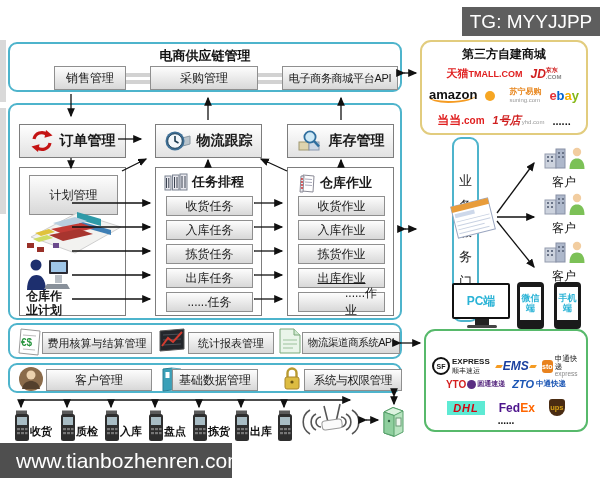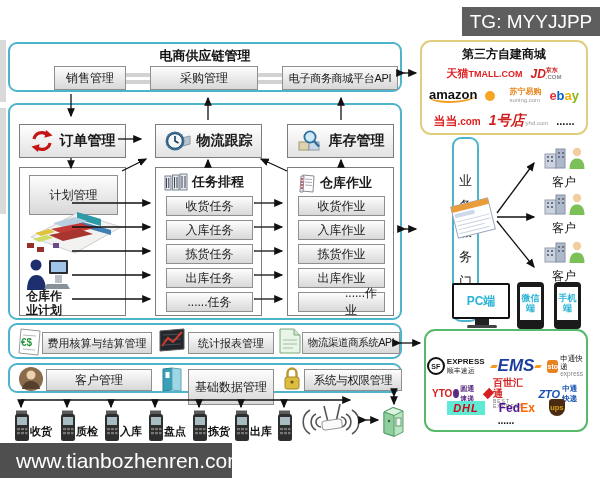--- a/index.html
+++ b/index.html
@@ -71,21 +71,21 @@
       </span>
       <span style="font-weight:bold;font-size:13px;line-height:1;">
         <span style="color:#e53238;">e</span><span style="color:#0064d2;">b</span><span style="color:#f5af02;">a</span><span style="color:#86b817;">y</span>
       </span>
     </div>
     <div class="logo-row" style="top:70px;">
       <span style="color:#e01f1f;font-weight:bold;font-size:12px;">
         <span>当当</span><span style="font-size:10px;">.com</span>
       </span>
       <span style="display:inline-flex;align-items:baseline;gap:1px;">
-        <span style="color:#d01f1f;font-weight:bold;font-style:italic;font-size:14px;">1号店</span>
+        <span style="color:#d01f1f;font-weight:bold;font-style:italic;font-size:11px;">1号店</span>
         <span style="font-size:6px;color:#999;">yhd.com</span>
       </span>
       <span style="font-weight:bold;font-size:11px;">......</span>
     </div>
   </div>
 
   <div class="panel" style="left:8px;top:103px;width:394px;height:217px;">
 
     <div class="modbox" style="left:9px;top:19px;width:107px;height:34px;">
       <svg width="24" height="24" viewBox="0 0 24 24">
@@ -187,21 +187,21 @@
               <line x1="7" y1="6" x2="14" y2="6.5"></line>
               <line x1="7" y1="9" x2="14" y2="9.5"></line>
               <line x1="7" y1="12" x2="14" y2="12.5"></line>
             </g>
         </svg>
         <span>仓库作业</span>
       </div>
       <div class="gbox" style="left:10px;top:28px;width:87px;height:20px;">收货作业</div>
       <div class="gbox" style="left:10px;top:52px;width:87px;height:20px;">入库作业</div>
       <div class="gbox" style="left:10px;top:76px;width:87px;height:20px;">拣货作业</div>
-      <div class="gbox" style="left:10px;top:100px;width:87px;height:20px;">出库作业</div>
+      <div class="gbox" style="left:10px;top:100px;width:87px;height:20px;text-decoration:underline;">出库作业</div>
       <div class="gbox" style="left:10px;top:124px;width:87px;height:20px;padding-left:46px;">......作业</div>
     </div>
   </div>
 
   <div class="panel" style="left:420px;top:137px;width:27px;height:185px;display:flex;align-items:flex-end;justify-content:center;margin-left:32px;">
     <div class="vtext">业务服务门户</div>
   </div>
 
   <svg class="abs" style="left:449px;top:194px;" width="48" height="48" viewBox="0 0 48 48">
     <g transform="rotate(-14 24 24)">
@@ -346,21 +346,21 @@
       <circle cx="13" cy="13" r="12" fill="#8a6b4a"></circle>
       <circle cx="13" cy="9" r="4.5" fill="#ecd2ae"></circle>
       <path d="M4 23c1-6 5-8 9-8s8 2 9 8z" fill="#54402c"></path>
     </svg>
     <div class="gbox" style="left:36px;top:4px;width:106px;height:22px;">客户管理</div>
     <svg class="abs" style="left:150px;top:1px;" width="24" height="26" viewBox="0 0 24 26">
       <path d="M3 3l9-1v22l-9 1z" fill="#3aa0b8" stroke="#2a7f94"></path>
       <path d="M12 2l9 1v22l-9-1z" fill="#9fd6e4" stroke="#5aa8bc"></path>
       <rect x="5.5" y="6" width="4" height="6" fill="#fff"></rect>
     </svg>
-    <div class="gbox" style="left:178px;top:4px;width:86px;height:36px;">基础数据管理</div>
+    <div class="gbox" style="left:162px;top:4px;width:86px;height:22px;">基础数据管理</div>
     <svg class="abs" style="left:272px;top:0;" width="20" height="27" viewBox="0 0 20 27">
       <path d="M5.5 12V8a4.5 4.5 0 0 1 9 0v4" stroke="#b89a30" stroke-width="2.4" fill="none"></path>
       <rect x="3" y="12" width="14" height="12" rx="2" fill="#ddbc42" stroke="#a8862a"></rect>
       <circle cx="10" cy="17" r="1.6" fill="#6b5512"></circle>
     </svg>
     <div class="gbox" style="left:294px;top:4px;width:98px;height:22px;font-size:11.5px;letter-spacing:-0.3px;">系统与权限管理</div>
   </div>
 
   <div>
     <svg class="abs" style="left:14px;top:410px;" width="16" height="32" viewBox="0 0 16 32">
@@ -490,43 +490,36 @@
     <div class="logo-row" style="top:24px;gap:6px;">
       <span style="display:inline-flex;align-items:center;gap:2px;">
         <span style="width:14px;height:14px;border:2px solid #111;border-radius:50%;display:inline-flex;align-items:center;justify-content:center;font-size:7px;font-weight:bold;">SF</span>
         <span class="stack">
             <span style="font-size:8px;font-weight:bold;">EXPRESS</span>
             <span style="font-size:7px;">顺丰速运</span>
           </span>
       </span>
       <span style="display:inline-flex;align-items:center;gap:1px;">
         <span style="width:6px;height:3px;background:#f59b22;display:inline-block;transform:skewX(-30deg);"></span>
-        <span style="color:#1a3f9e;font-weight:bold;font-style:italic;font-size:17px;">EMS</span>
+        <span style="color:#1a3f9e;font-weight:bold;font-style:italic;font-size:12px;">EMS</span>
         <span style="width:6px;height:3px;background:#f59b22;display:inline-block;transform:skewX(-30deg);"></span>
       </span>
       <span style="display:inline-flex;align-items:center;gap:2px;">
         <span style="width:13px;height:13px;background:#e8821e;border-radius:3px;color:#fff;display:inline-flex;align-items:center;justify-content:center;font-size:7px;font-weight:bold;">sto</span>
         <span class="stack">
             <span style="font-size:7.5px;">申通快递</span>
             <span style="font-size:6.5px;color:#888;">express</span>
           </span>
       </span>
     </div>
     <div class="logo-row" style="top:47px;gap:7px;">
       <span style="display:inline-flex;align-items:center;gap:1px;">
         <span style="color:#d42020;font-weight:bold;font-size:10px;">YTO</span>
         <span style="width:9px;height:9px;background:#5a2d82;border-radius:50%;display:inline-block;"></span>
         <span style="color:#5a2d82;font-size:7px;font-weight:bold;">圆通速递</span>
-      </span>
-      <span style="display:inline-flex;align-items:center;gap:1px;">
-        <span style="width:9px;height:9px;background:#d42020;transform:rotate(45deg);display:inline-block;"></span>
-        <span class="stack">
-            <span style="color:#d42020;font-weight:bold;font-size:10px;">百世汇通</span>
-            <span style="font-size:5px;color:#777;letter-spacing:1px;">BEST EXPRESS</span>
-          </span>
       </span>
       <span style="display:inline-flex;align-items:center;gap:2px;">
         <span style="color:#1a55b4;font-weight:bold;font-style:italic;font-size:11px;">ZTO</span>
         <span style="color:#1a55b4;font-size:7.5px;font-weight:bold;">中通快递</span>
       </span>
     </div>
     <div class="logo-row" style="top:68px;gap:14px;">
       <span style="background:#5eead4;padding:1px 6px;color:#d40511;font-weight:bold;font-style:italic;font-size:11px;letter-spacing:1px;">DHL</span>
       <span style="font-weight:bold;font-size:12px;">
         <span style="color:#4d148c;">Fed</span><span style="color:#ff6600;">Ex</span>

